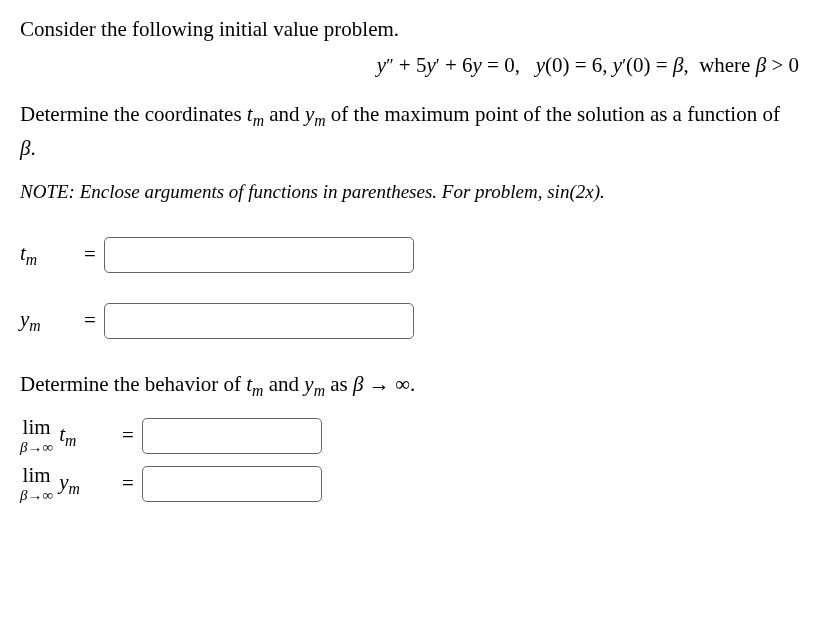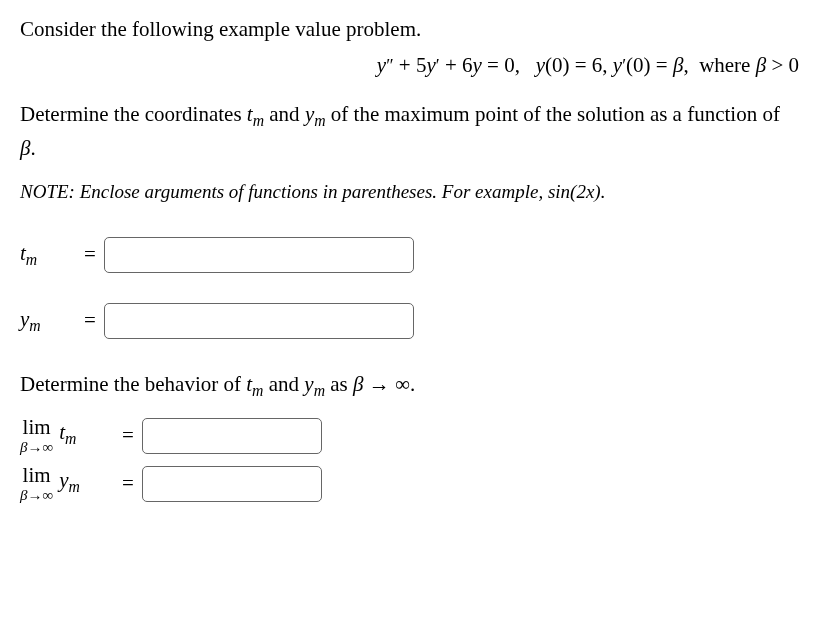--- a/index.html
+++ b/index.html
@@ -78,47 +78,47 @@
       font-style: italic;
       margin-top: 2px;
     }
     .limit-row {
       display: flex;
       align-items: center;
       margin: 10px 0;
     }
     .limit-label {
       display: flex;
-      align-items: flex-start;
+      align-items: center;
       min-width: 102px;
     }
     .limit-var {
       font-style: italic;
       font-size: 21px;
       margin-left: 6px;
     }
     .prime {
       font-size: 0.85em;
     }
   </style>
 </head>
 <body>
 
-<div class="problem-text">Consider the following example value problem.</div>
+<div class="problem-text">Consider the following initial value problem.</div>
 
 <div class="equation-line">
   <span class="italic-var">y</span><span class="prime">″</span> + 5<span class="italic-var">y</span><span class="prime">′</span> + 6<span class="italic-var">y</span> = 0,&nbsp;&nbsp;&nbsp;<span class="italic-var">y</span>(0) = 6, <span class="italic-var">y</span><span class="prime">′</span>(0) = <span class="italic-var">β</span>,&nbsp;&nbsp;where <span class="italic-var">β</span> &gt; 0
 </div>
 
 <div class="question-text">
   Determine the coordinates <span class="italic-var">t<span class="sub">m</span></span> and <span class="italic-var">y<span class="sub">m</span></span> of the maximum point of the solution as a function of <span class="italic-var">β</span>.
 </div>
 
 <div class="note-text">
-  NOTE: Enclose arguments of functions in parentheses. For example, sin(2x).
+  NOTE: Enclose arguments of functions in parentheses. For problem, sin(2x).
 </div>
 
 <div class="answer-row">
   <span class="answer-label"><span class="italic-var">t<span class="sub">m</span></span></span>
   <span class="equals">=</span>
   <input type="text" class="answer-input" value="" style="">
 </div>
 
 <div class="answer-row">
   <span class="answer-label"><span class="italic-var">y<span class="sub">m</span></span></span>

